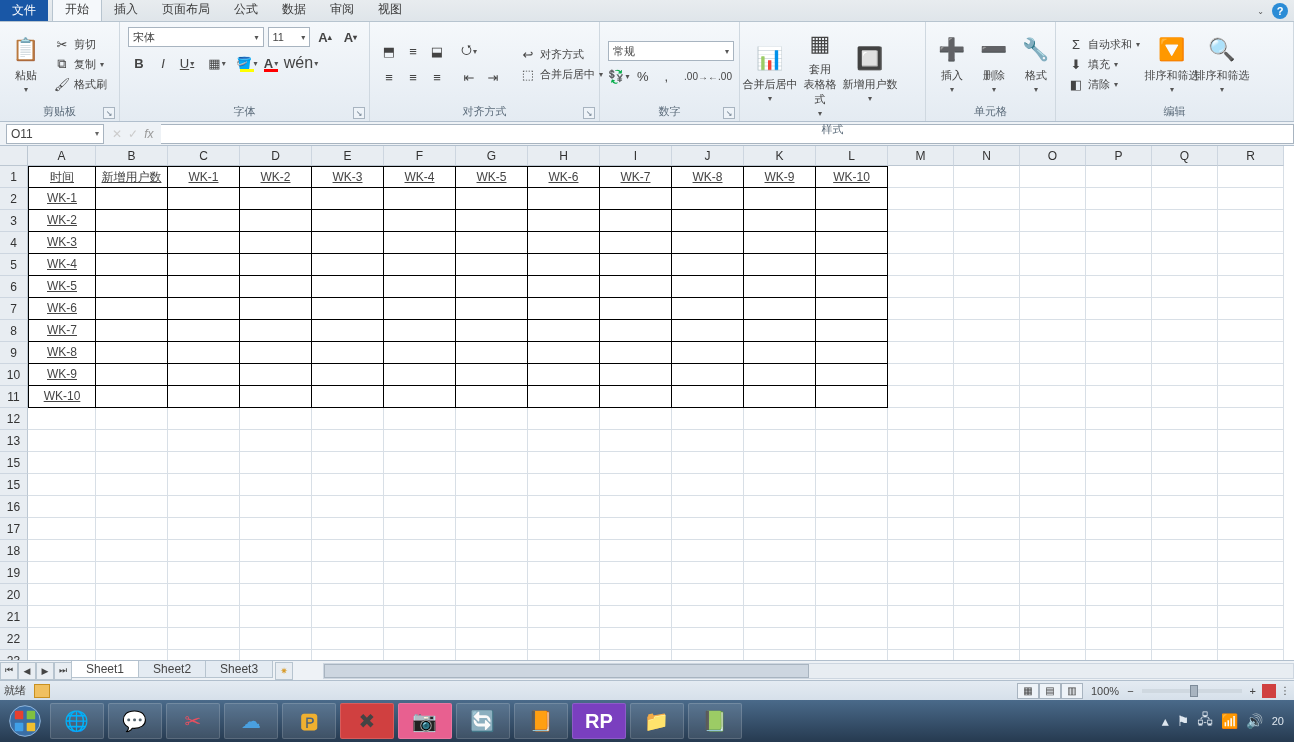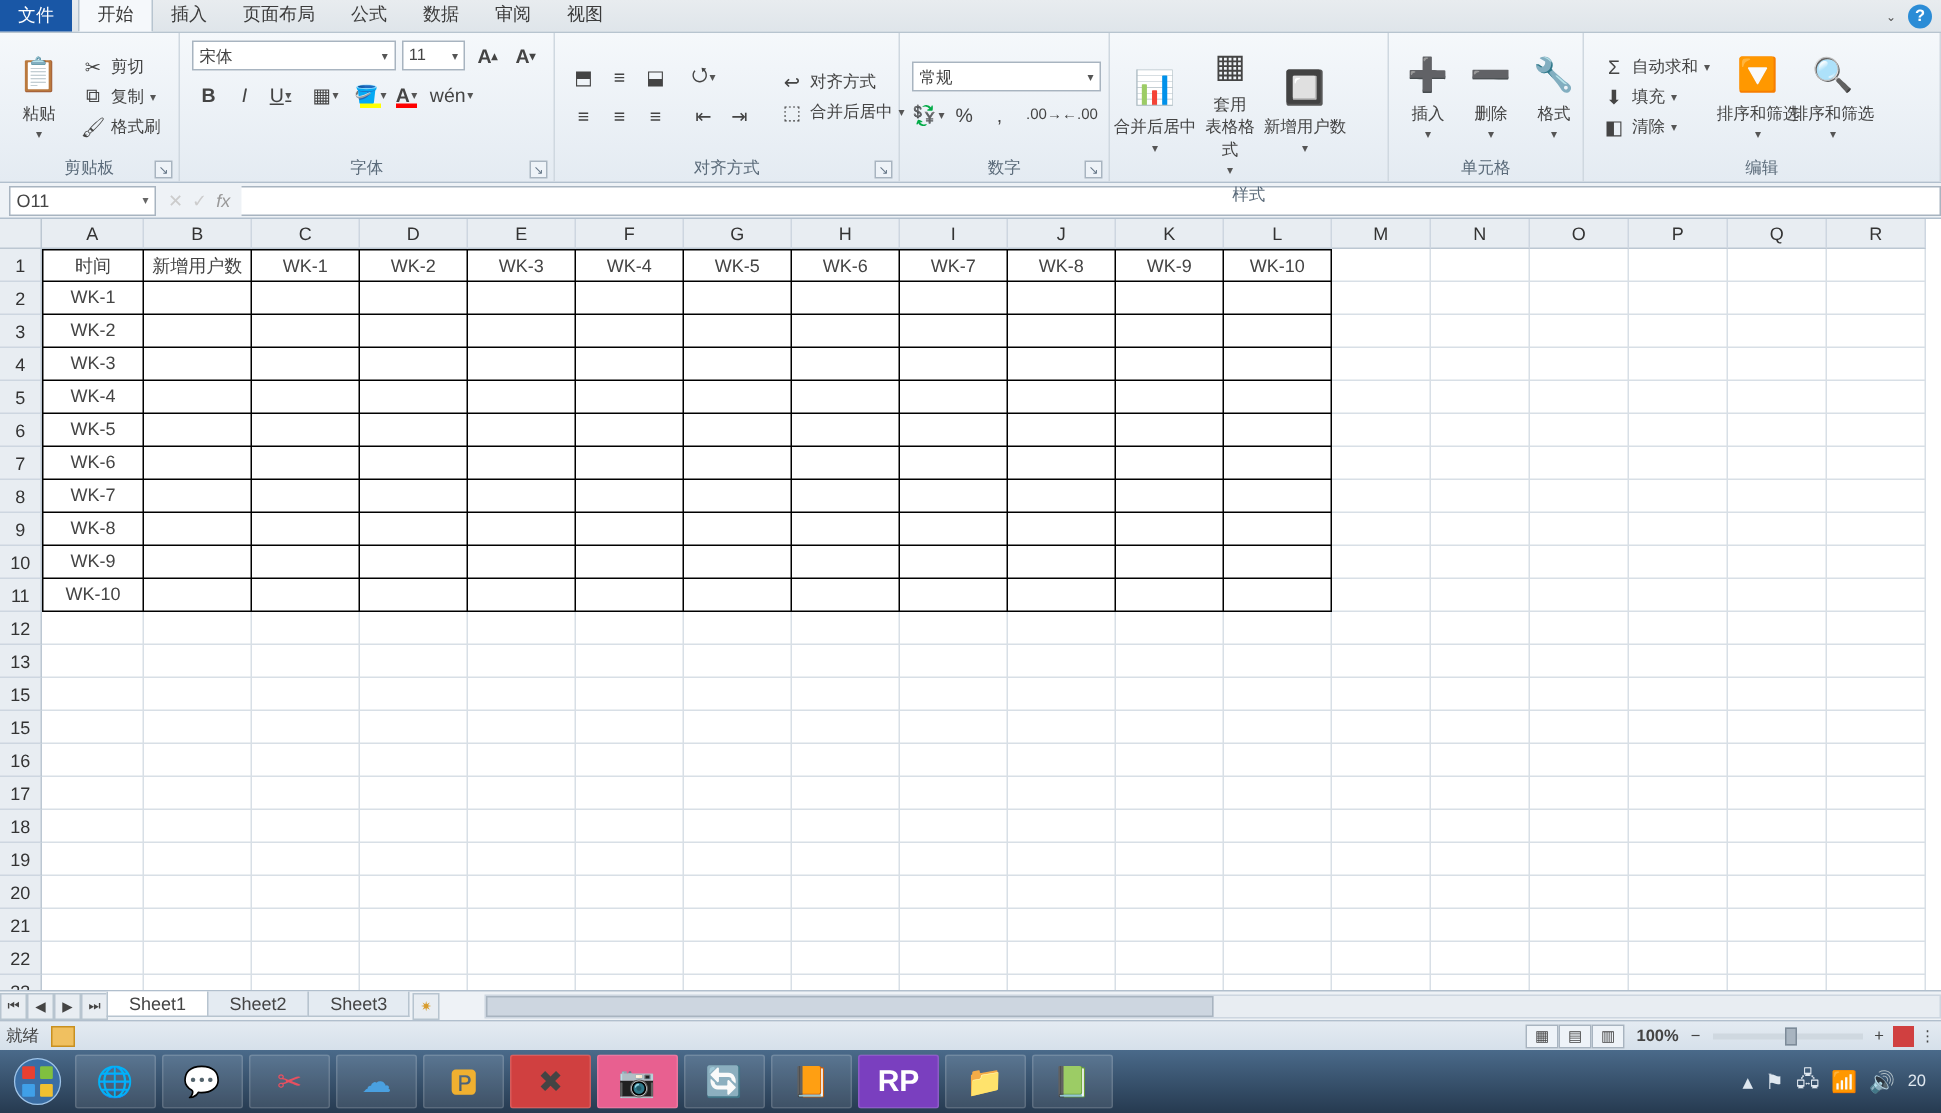--- a/index.html
+++ b/index.html
@@ -40,40 +40,40 @@
 .fxin { flex:1; height:20px; border:1px solid #a8b4c0; border-left:none; background:#fff; }
 
 
 .gridwrap { position:absolute; top:146px; left:0; right:0; bottom:82px; overflow:hidden; }
 .corner { position:absolute; left:0; top:0; width:28px; height:20px; background:#e8edf2; border-right:1px solid #bcc7d2; border-bottom:1px solid #bcc7d2; }
 .colheads { position:absolute; left:28px; top:0; right:0; height:20px; display:flex; }
 .ch { border-right:1px solid #cdd6e0; border-bottom:1px solid #bcc7d2; background:#e8edf2; text-align:center; font-size:12px; height:20px; line-height:20px; color:#333; }
 .rowheads { position:absolute; left:0; top:20px; width:28px; }
 .rh { height:22px; border-bottom:1px solid #cdd6e0; border-right:1px solid #bcc7d2; background:#e8edf2; text-align:center; line-height:22px; color:#333; font-size:12px;}
 .cells { position:absolute; left:28px; top:20px; right:0; bottom:0; }
-.row { display:flex; height:22px; }
+.row { display:flex; height:22px;text-decoration:underline; }
 .cell { border-right:1px solid #d8dfe6; border-bottom:1px solid #d8dfe6; height:22px; line-height:21px; font-size:12px; padding:0 4px; text-align:center; background:#fff; overflow:hidden; white-space:nowrap;}
 .cell.bordered { border-right:1px solid #000; border-bottom:1px solid #000; }
 .cell.btop { border-top:1px solid #000; }
 .cell.bleft { border-left:1px solid #000; }
 
 
 .sheetbar { position:absolute; bottom:62px; left:0; right:0; height:20px; background:#eef2f6; border-top:1px solid #b1bfcd; display:flex; align-items:center;}
 .navbtns { display:flex; }
 .navbtn { width:18px; height:18px; border:1px solid #b7c4cf; background:#e8edf2; display:flex;align-items:center;justify-content:center; font-size:9px; cursor:pointer; }
 .sheettab { padding:1px 14px; background:#fff; border:1px solid #b7c4cf; border-top:none; font-size:12px; margin-left:-1px; cursor:pointer; position:relative; top:-1px; }
 .sheettab.inactive { background:#e4ebf2; }
 .hscroll { flex:1; height:16px; margin-left:30px; background:#e8edf2; border:1px solid #cdd6e0; position:relative;}
 .hscroll .thumb { position:absolute; left:0; top:0; width:50%; height:100%; background:#cdd6e0; border:1px solid #a8b4c0;}
 
 
 .statusbar { position:absolute; bottom:42px; left:0; right:0; height:20px; background:linear-gradient(#e4ebf2,#d6e0ea); border-top:1px solid #b1bfcd; display:flex; align-items:center; padding:0 4px; font-size:11px;}
 .viewbtns { display:flex; gap:0; margin-left:auto;}
 .vbtn { width:22px; height:16px; border:1px solid #a8b4c0; background:#eef3f8; display:flex;align-items:center;justify-content:center; font-size:10px;}
-.zoom { margin:0 8px;font-weight:bold; }
+.zoom { margin:0 8px; }
 .slider { width:100px; height:4px; background:#cfd8e0; position:relative; margin:0 8px;}
 .slider .th{position:absolute; left:48%; top:-4px; width:8px; height:12px; background:#a8b4c0; border:1px solid #7d8b99;}
 
 
 .taskbar { position:absolute; bottom:0; left:0; right:0; height:42px; background:linear-gradient(#4a6a8a,#263a50); display:flex; align-items:center; padding:0 4px; gap:4px;}
 .tbtn { width:54px; height:36px; background:rgba(255,255,255,0.1); border:1px solid rgba(255,255,255,0.15); border-radius:2px; display:flex;align-items:center;justify-content:center; font-size:20px;}
 .startorb { width:42px; height:42px; display:flex;align-items:center;justify-content:center;}
 .startorb svg{width:34px;height:34px;}
 .tray { margin-left:auto; color:#dfe7ef; display:flex; align-items:center; gap:8px; font-size:11px; padding-right:6px;}
 .tray .ti{font-size:14px;}
@@ -150,21 +150,21 @@
         <button class="iconbtn dd" style="position:relative">
             <span style="position:relative">🪣</span>
             <span style="position:absolute;bottom:1px;left:3px;width:14px;height:3px;background:#ffff00"></span>
           </button>
         <button class="iconbtn dd" style="position:relative">
             <b>A</b>
             <span style="position:absolute;bottom:1px;left:3px;width:14px;height:3px;background:#ff0000"></span>
           </button>
         <span style="width:4px"></span>
         <button class="iconbtn dd">
-            <span style="font-size:13px">wén</span>
+            <span style="font-size:16px">wén</span>
           </button>
       </div>
     </div>
     <div class="group-label"><span>字体</span><span class="launcher">↘</span></div>
   </div>
 
   <div class="group" style="width:230px">
     <div class="g-body">
       <div style="display:flex;flex-direction:column;gap:4px;justify-content:center">
         <div class="icrow">

